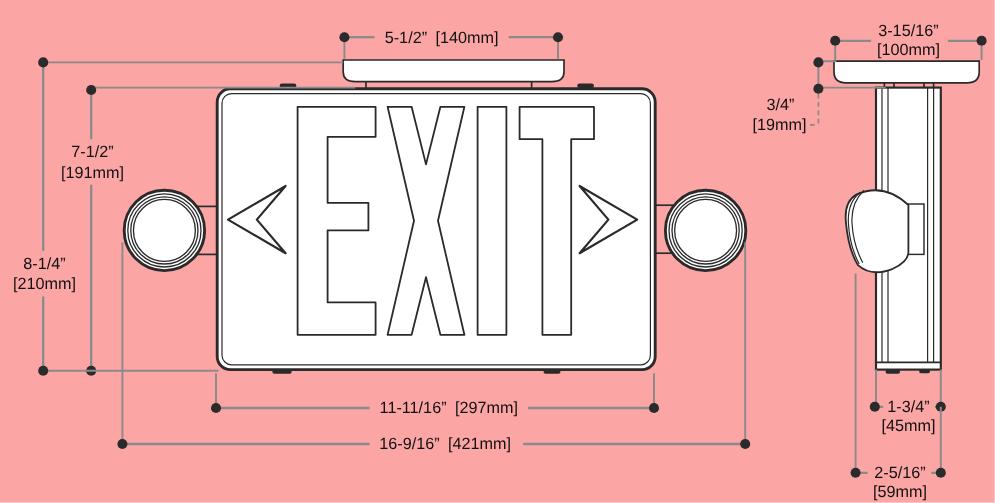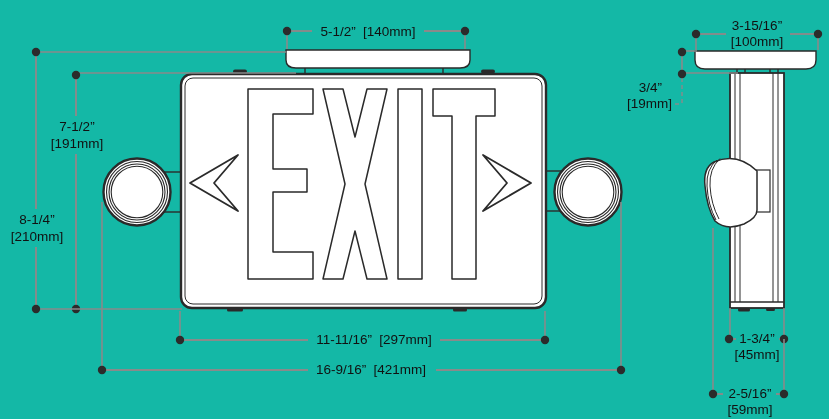--- a/index.html
+++ b/index.html
@@ -1,16 +1,16 @@
 <!DOCTYPE html>
 <html><head>
 <meta charset="utf-8">
 <style>
   html,body{margin:0;padding:0;background:#fff;}
-  .stage{position:relative;width:829px;height:419px;background:#14b8a6;overflow:hidden;
+  .stage{position:relative;width:829px;height:419px;background:#fca5a5;overflow:hidden;
          font-family:"Liberation Sans", sans-serif;}
   svg{position:absolute;left:0;top:0;}
   .ln   {stroke:#2a2a2a;fill:none;stroke-width:1.4;}
   .ln2  {stroke:#2a2a2a;fill:none;stroke-width:2.4;}
   .fillw{fill:#ffffff;}
   .dark {fill:#2a2a2a;stroke:none;}
   .dim  {stroke:#8a8a8a;fill:none;stroke-width:1.9;}
   .dimv {stroke:#8a8a8a;fill:none;stroke-width:1.6;}
   .dash {stroke:#8a8a8a;fill:none;stroke-width:1.4;stroke-dasharray:4 3;}
   .dot  {fill:#2b2b2b;stroke:none;}

